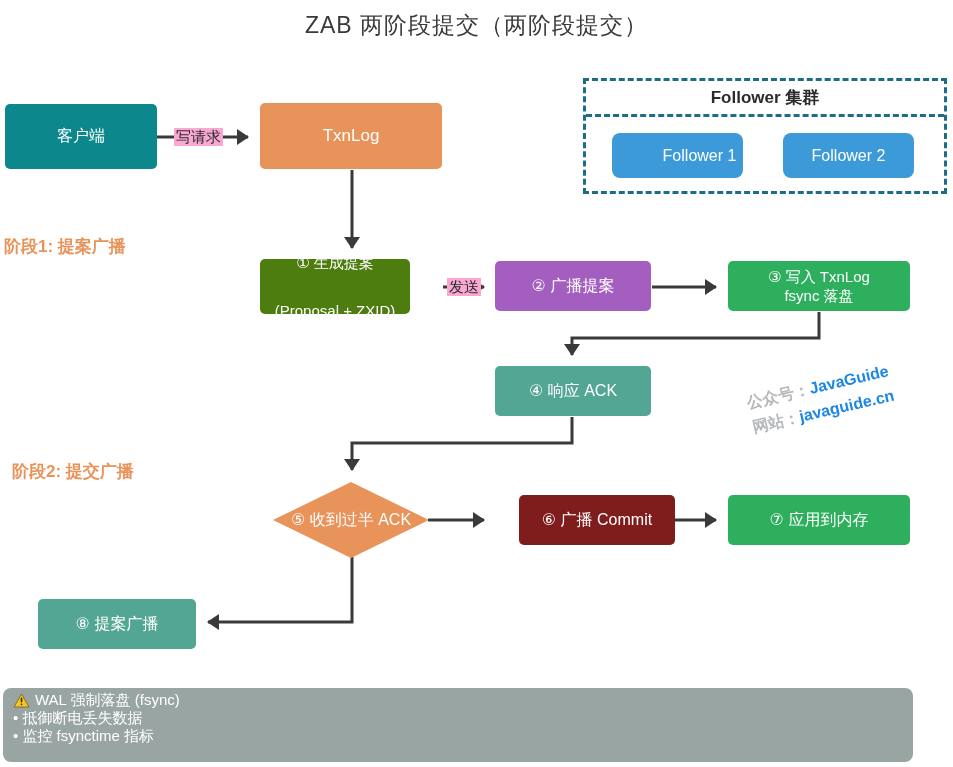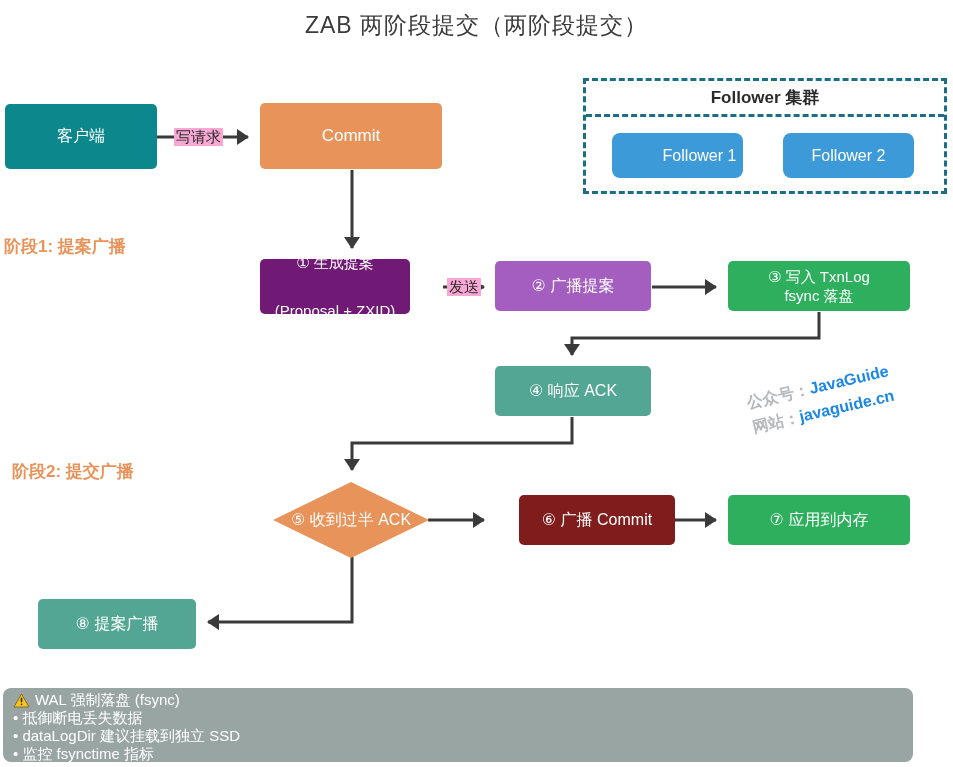--- a/index.html
+++ b/index.html
@@ -38,21 +38,21 @@
     flex-direction: column;
     color: #ffffff;
     font-size: 16px;
     border-radius: 5px;
     text-align: center;
     line-height: 1.3;
   }
   .node .sub { font-size: 15px; }
   .client   { left: 5px;   top: 104px; width: 152px; height: 65px; background: #0c878c; }
   .leader   { left: 260px; top: 103px; width: 182px; height: 66px; background: #e8935a; font-size: 17px; }
-  .step1    { left: 260px; top: 259px; width: 150px; height: 55px; background: #701a75; font-size: 15px; gap: 28px; }
+  .step1    { left: 260px; top: 259px; width: 150px; height: 55px; background: #4d7c0f; font-size: 15px; gap: 28px; }
   .step2    { left: 495px; top: 261px; width: 156px; height: 50px; background: #a35ebf; }
   .step3    { left: 728px; top: 261px; width: 182px; height: 50px; background: #2eaf5d; font-size: 15px; }
   .step4    { left: 495px; top: 366px; width: 156px; height: 50px; background: #52a693; }
   .step6    { left: 495px; top: 495px; width: 156px; height: 50px; background: #7f1d1d; margin-left: 24px; }
   .step7    { left: 728px; top: 495px; width: 182px; height: 50px; background: #2eaf5d; }
   .step8    { left: 38px;  top: 599px; width: 158px; height: 50px; background: #52a693; }
   .diamond  {
     left: 273px; top: 482px; width: 156px; height: 76px;
     background: #e8935a;
     clip-path: polygon(50% 0%, 100% 50%, 50% 100%, 0% 50%);
@@ -155,21 +155,21 @@
       <path d="M652,520 L716,520" marker-end="url(#arr)"></path>
       <path d="M352,557 L352,622 L208,622" marker-end="url(#arr)"></path>
     </g>
   </svg>
 
   <div class="node client">
     <span>客户端</span>
   </div>
 
   <div class="node leader">
-    <span>Commit</span>
+    <span>TxnLog</span>
   </div>
 
   <div class="cluster">
     <div class="cluster-header">Follower 集群</div>
     <div class="follower f1">
       <span>Follower 1</span>
     </div>
     <div class="follower f2">
       <span>Follower 2</span>
     </div>
@@ -229,17 +229,16 @@
       <span class="warn-icon">
         <svg width="17" height="15" viewBox="0 0 17 15">
           <path d="M8.5 1 L16 14 H1 Z" fill="#f7c325" stroke="#6b5500" stroke-width="0.7" stroke-linejoin="round"></path>
           <rect x="7.7" y="4.6" width="1.6" height="5" rx="0.8" fill="#3a3000"></rect>
           <rect x="7.7" y="10.6" width="1.6" height="1.7" rx="0.8" fill="#3a3000"></rect>
         </svg>
       </span>
       <span>WAL 强制落盘 (fsync)</span>
     </div>
     <div class="note-line">• 抵御断电丢失数据</div>
-    <div class="note-line">• dataLogDir 建议挂载到独立 SSD</div>
     <div class="note-line">• 监控 fsynctime 指标</div>
   </div>
 
 </div>
 
 </body></html>

